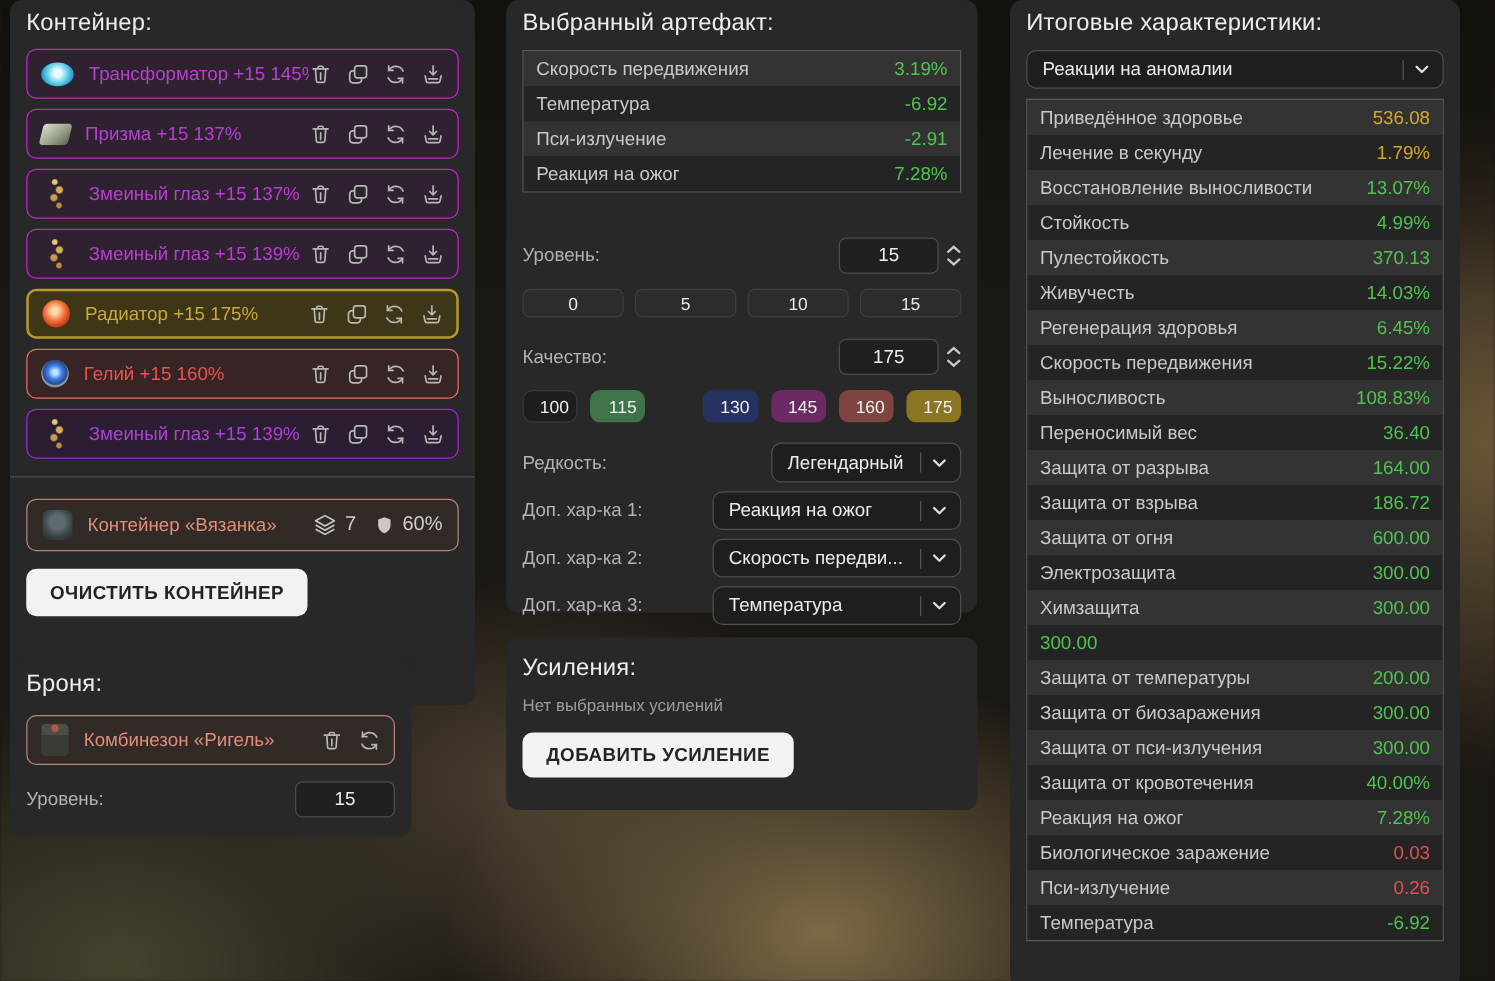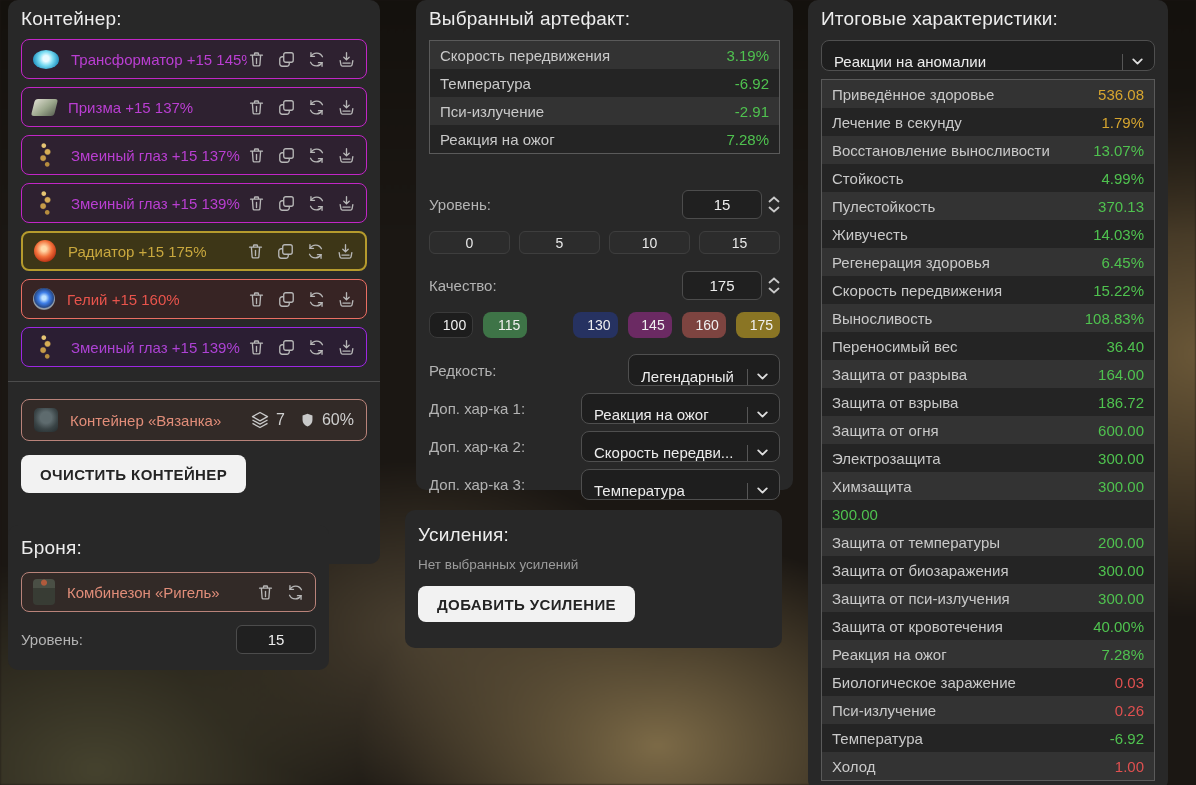--- a/index.html
+++ b/index.html
@@ -92,21 +92,21 @@
   .lbl{font-size:15px;color:#b3b3b3;}
   .num-wrap{display:flex;align-items:center;gap:6px;}
   .num-input{
     width:78px;height:27px;background:#202020;border:1px solid #4c4c4c;border-radius:6px;
     color:#ededed;display:flex;align-items:center;justify-content:center;font-size:15px;cursor:text;
   }
   .stepper{display:flex;flex-direction:column;gap:3px;width:12px;color:#c9c9c9;cursor:pointer;}
   .stepper svg{height:7px;}
 
   
-  #artifact-panel{left:416px;top:0;width:377px;height:490px;padding-top:8px;}
+  #artifact-panel{left:405px;top:0;width:377px;height:490px;padding-top:8px;}
   #artifact-panel .panel-title{margin-bottom:10px;}
   .stats-table{border:1px solid #5a5a5a;}
   .t-row{display:flex;align-items:center;height:28px;padding:0 10px;box-sizing:border-box;}
   .stats-table .t-row:nth-child(odd){background:var(--row-light);}
   .stats-table .t-row:nth-child(even){background:var(--row-dark);}
   .t-label{flex:1;font-size:15px;color:#c9c9c9;white-space:nowrap;overflow:hidden;}
   .t-value{font-size:15px;color:#dcdcdc;}
   .green{color:var(--green);} .gold{color:var(--gold);} .red{color:var(--red);}
 
   .ctl-row{display:flex;align-items:center;justify-content:space-between;}
@@ -120,21 +120,21 @@
   .q-btn{
     flex:1;height:26px;border:1px solid rgba(0,0,0,0);border-radius:8px;color:#f0f0f0;
     font-size:14px;font-family:inherit;cursor:pointer;text-align:right;
   }
   .q100{background:var(--q100);border-color:#3a3a3a;}
   .q115{background:var(--q115);} .q130{background:var(--q130);margin-left:36px;}
   .q145{background:var(--q145);} .q160{background:var(--q160);} .q175{background:var(--q175);}
 
   .select{
     background:#1e1e1e;border:1px solid #4f4f4f;border-radius:8px;height:32px;
-    display:flex;align-items:flex-end;padding:0 8px 0 12px;box-sizing:border-box;
+    display:flex;align-items:center;padding:0 8px 0 12px;box-sizing:border-box;
     color:#ececec;font-size:15px;cursor:pointer;
   }
   .select .val{flex:1;white-space:nowrap;overflow:hidden;text-overflow:clip;}
   .select .sep{width:1px;height:16px;background:#565656;margin:0 6px 0 4px;flex:0 0 auto;}
   .chev{width:17px;height:17px;color:#dedede;flex:0 0 auto;}
   .sel-rarity{width:152px;}
   .extra-row{display:flex;align-items:center;justify-content:space-between;margin-top:7px;}
   .extra-row .select{width:199px;height:31px;}
 
   
@@ -656,18 +656,14 @@
     <span class="t-value red">0.03</span>
   </div>
       <div class="t-row">
     <span class="t-label">Пси-излучение</span>
     <span class="t-value red">0.26</span>
   </div>
       <div class="t-row">
     <span class="t-label">Температура</span>
     <span class="t-value green">-6.92</span>
   </div>
-      <div class="t-row">
-    <span class="t-label">Холод</span>
-    <span class="t-value red">1.00</span>
-  </div>
     </div>
 </section>
 
 </body></html>

